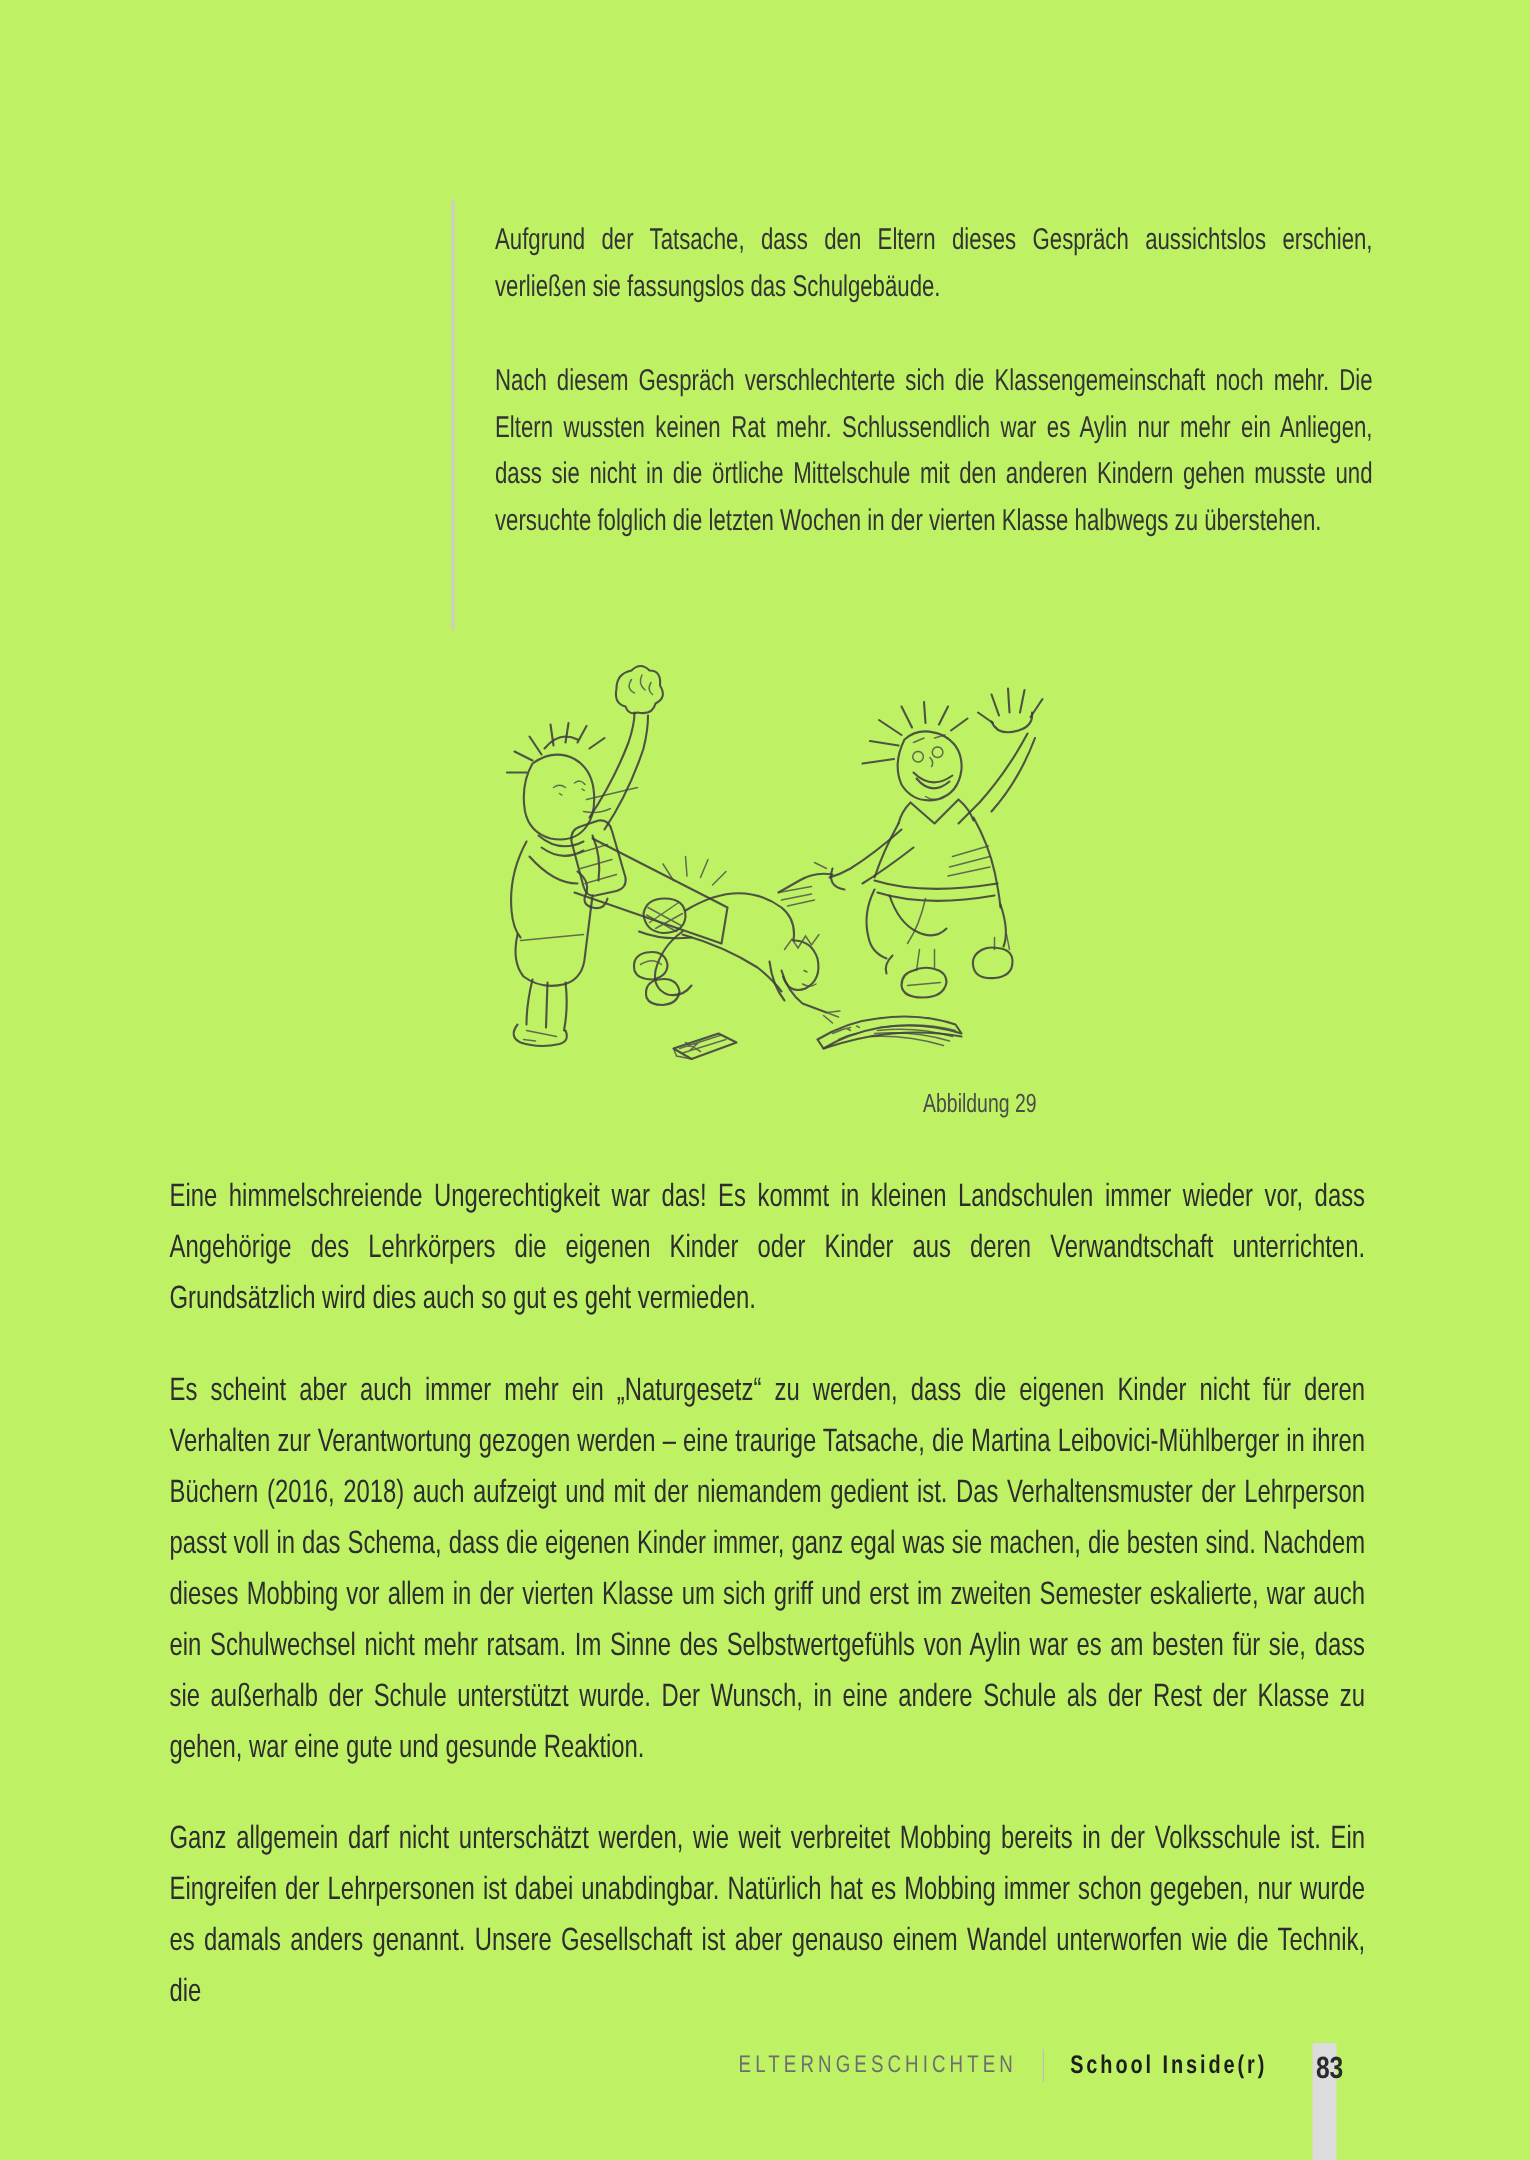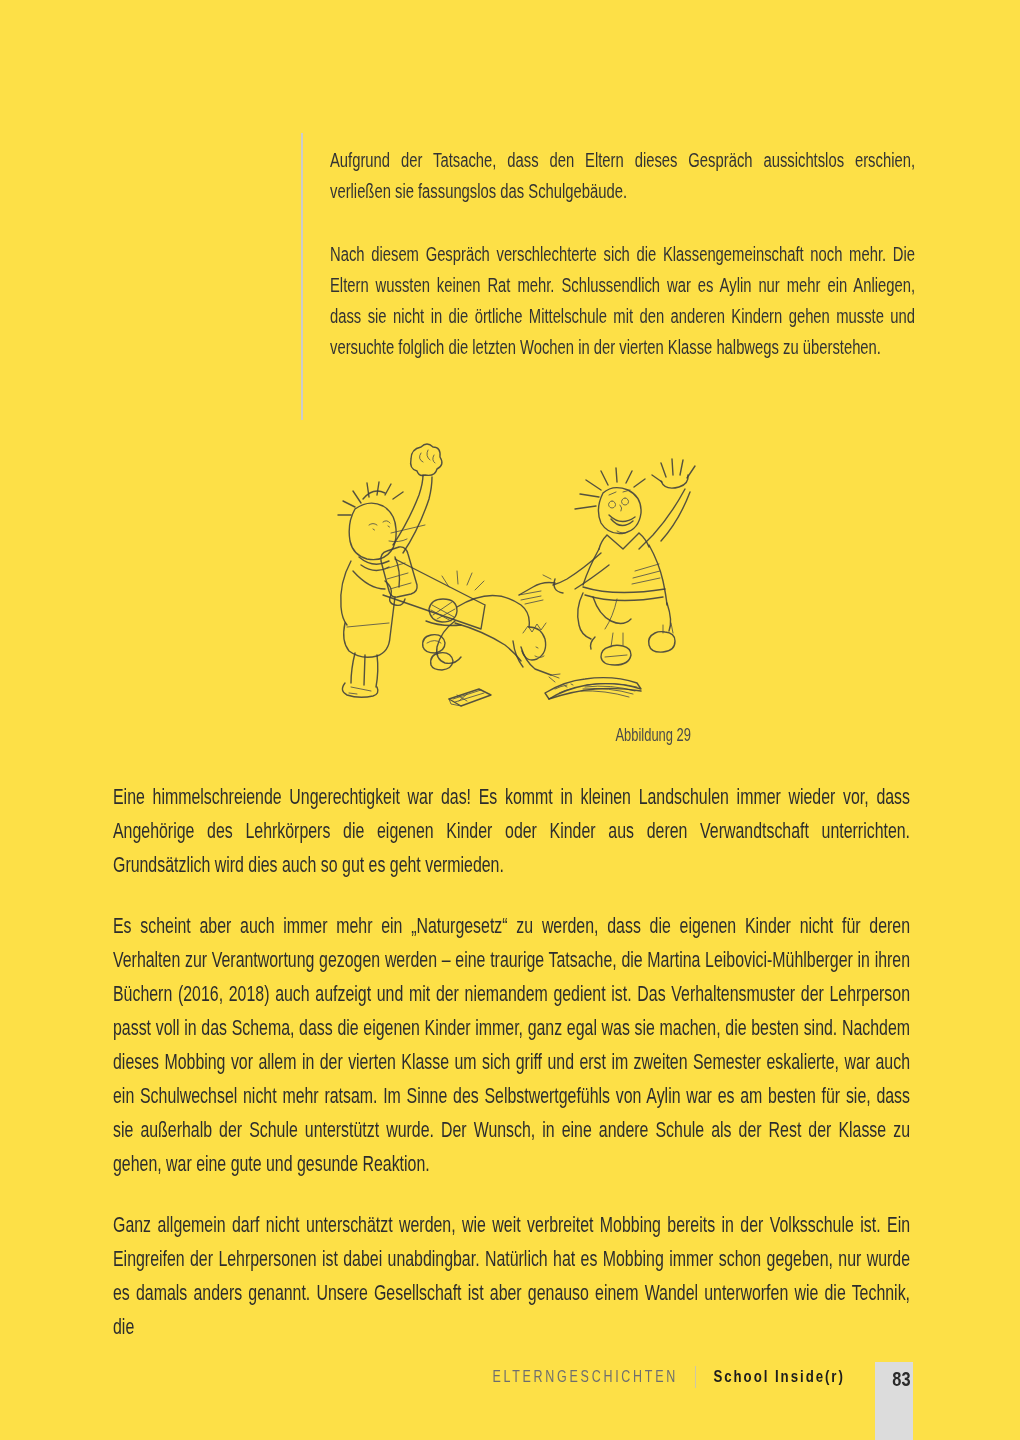--- a/index.html
+++ b/index.html
@@ -1,17 +1,17 @@
 <!DOCTYPE html>
 <html lang="de"><head>
 <meta charset="utf-8">
 <style>
   html,body{margin:0;padding:0;background:#e8e8e8;}
   .page{
-    position:relative;width:1020px;height:1440px;background:#fde047;
+    position:relative;width:1020px;height:1440px;background:#bef264;
     margin:0 auto;overflow:hidden;
     font-family:"Liberation Sans",sans-serif;color:#2d2d2d;
   }
   
   .cx{transform:scaleX(.74);transform-origin:0 0;width:135.14%;}
   .cx-r{display:block;transform:scaleX(.74);transform-origin:100% 0;width:135.14%;margin-left:-35.14%;}
 
   
   .quote{
     position:absolute;left:301px;top:133px;width:614px;
@@ -42,22 +42,22 @@
   
   .footer-left{
     position:absolute;right:175px;top:1363px;height:28px;
     display:flex;align-items:center;white-space:nowrap;
     transform:scaleX(.78);transform-origin:100% 50%;
   }
   .footer-section{font-size:16px;letter-spacing:3.5px;color:#6e6e6e;font-weight:400;}
   .footer-sep{display:inline-block;width:1.5px;height:22px;background:#c0c0c0;margin:0 22px;}
   .footer-title{font-size:17px;letter-spacing:2.5px;color:#1d1d1d;font-weight:700;}
   .page-tab{
-    position:absolute;left:875px;top:1362px;width:38px;height:78px;
-    background:#dcdcdc;text-align:right;
+    position:absolute;left:875px;top:1362px;width:16px;height:78px;
+    background:#dcdcdc;text-align:center;
   }
   .page-tab span{
     display:inline-block;margin-top:5px;font-size:20.5px;font-weight:700;color:#2b2b2b;
     transform:scaleX(.8);transform-origin:50% 0;
   }
 </style>
 </head>
 <body>
 
 <div class="page">

